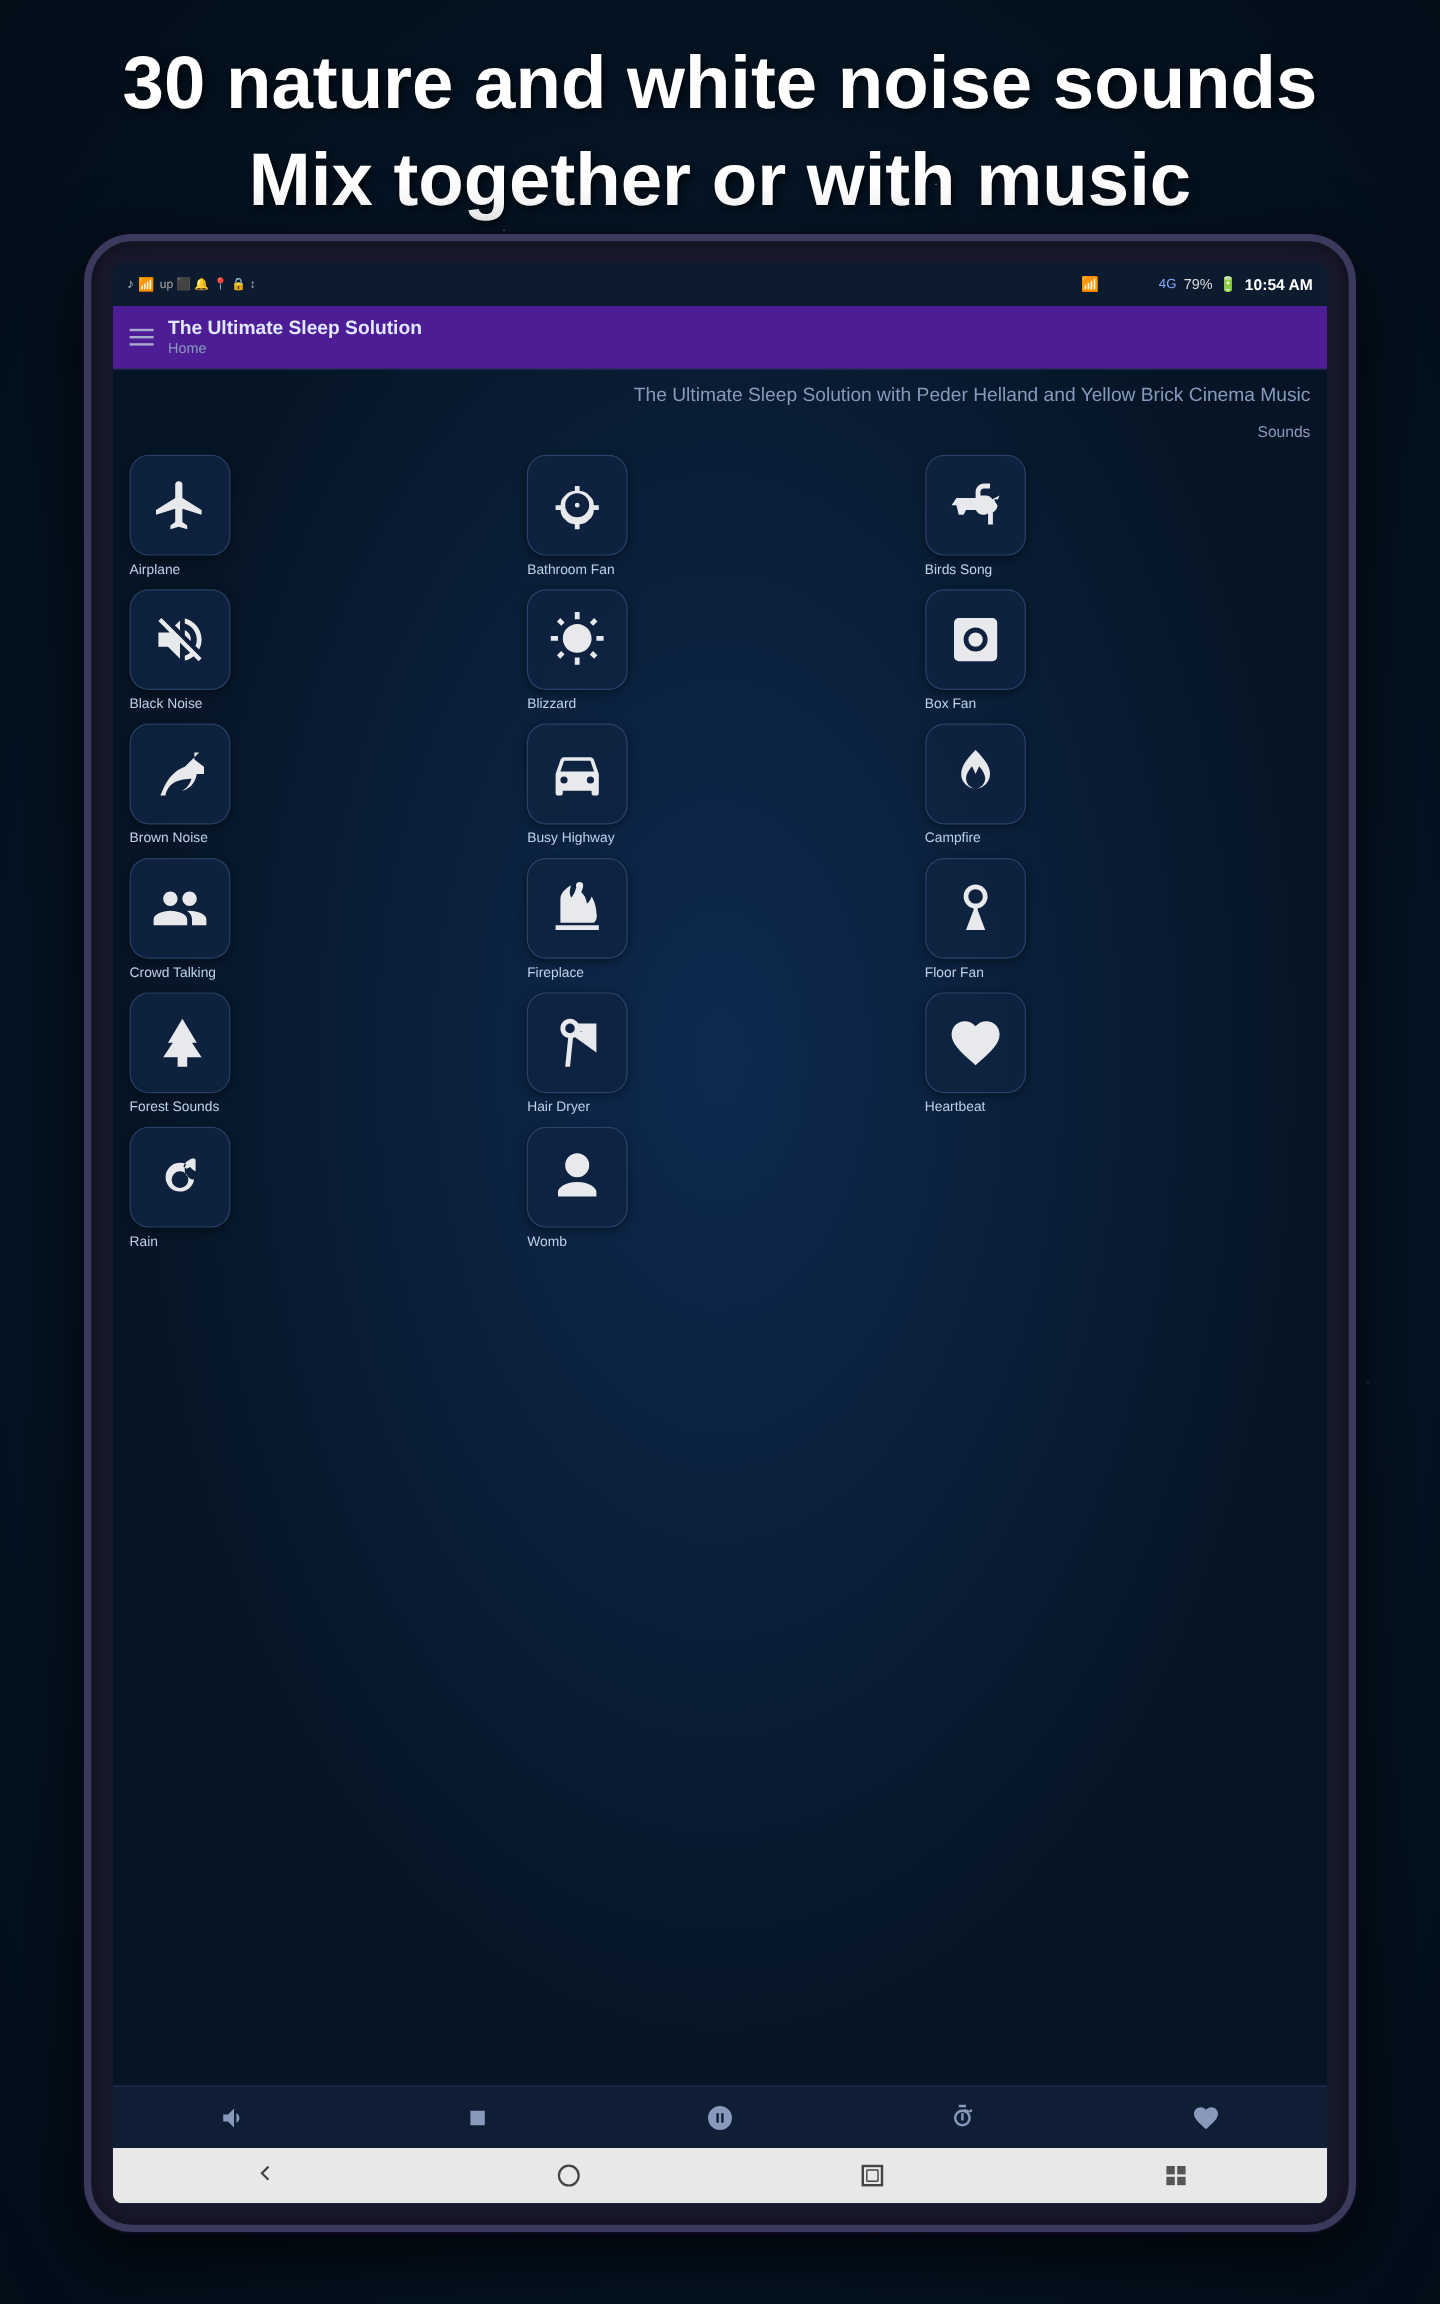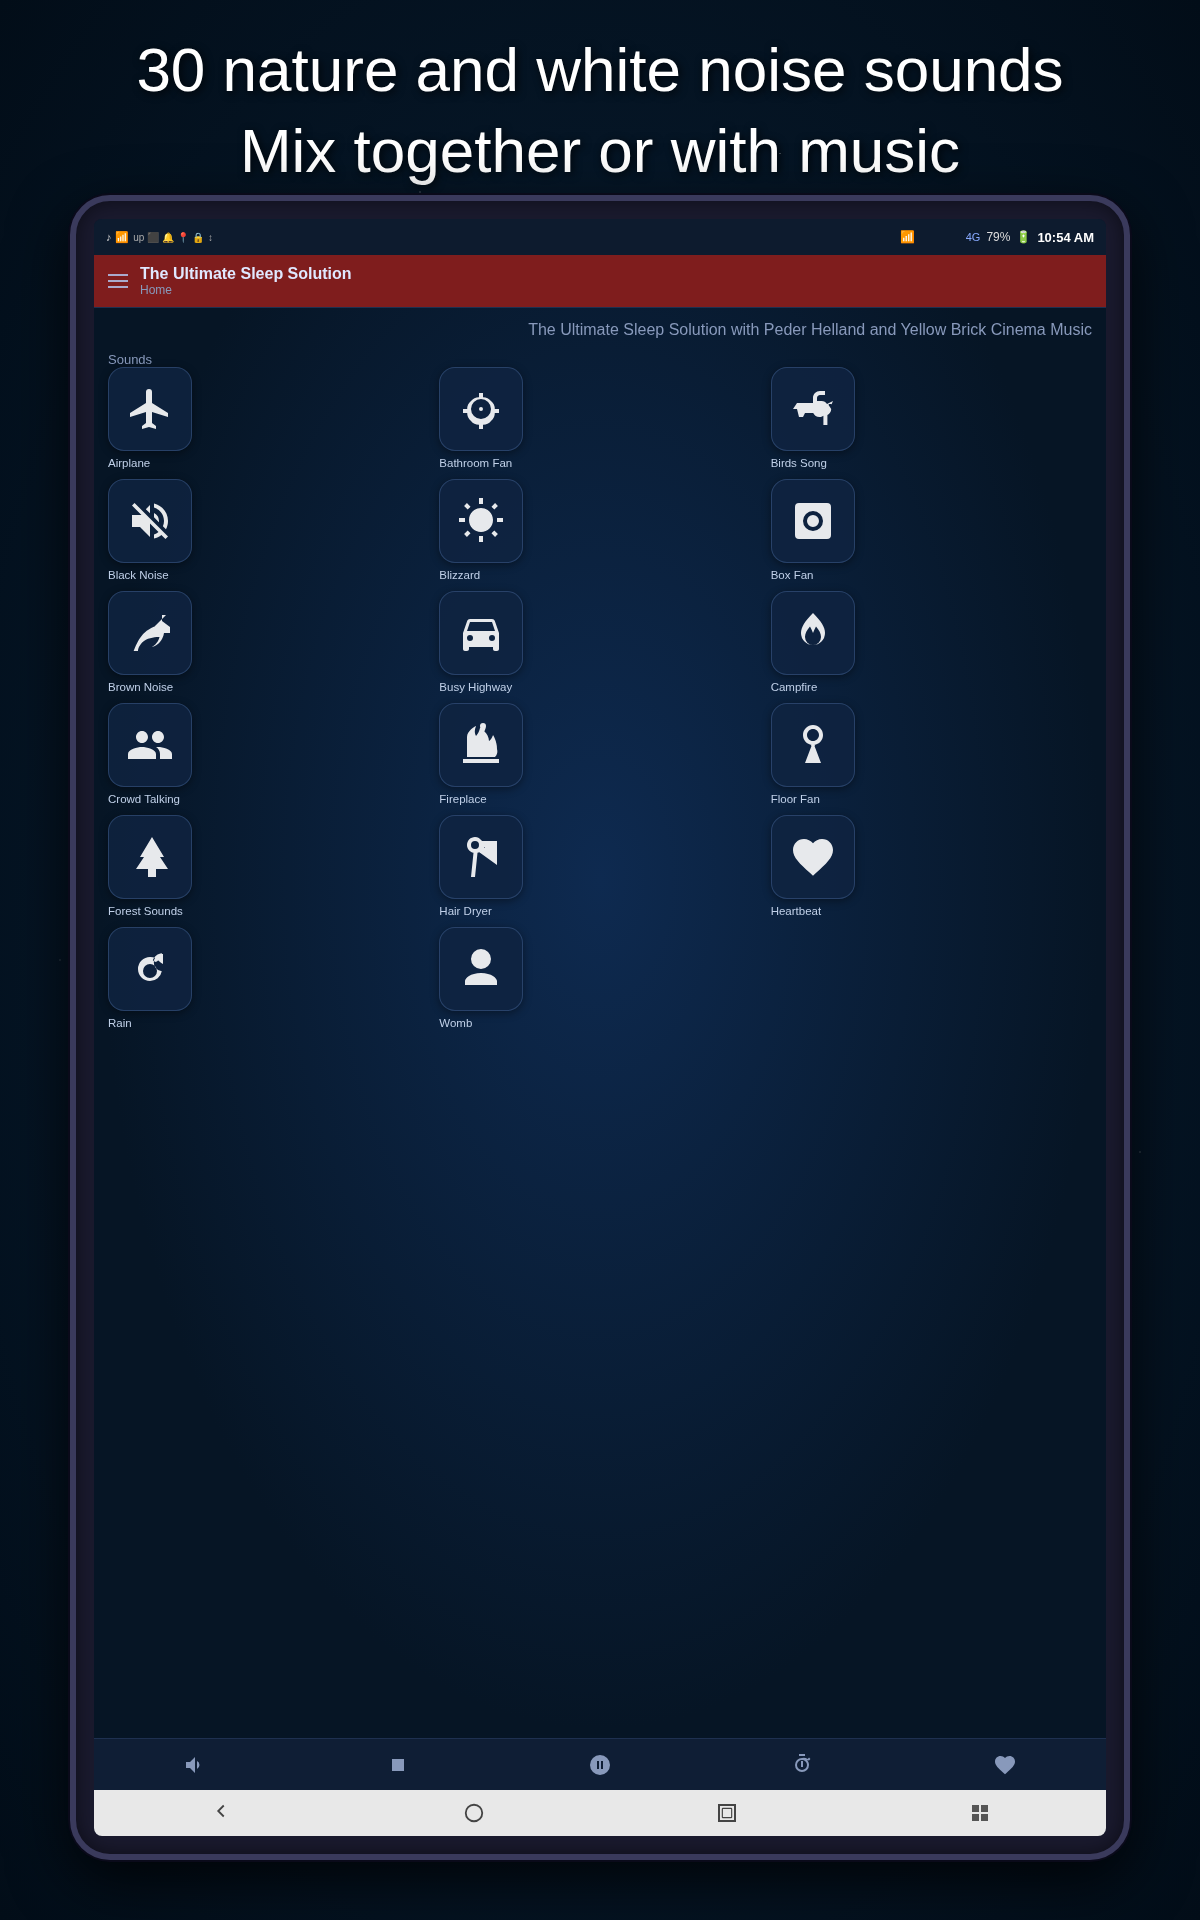--- a/index.html
+++ b/index.html
@@ -37,21 +37,21 @@
     }
 
     .top-text {
       position: absolute;
       top: 30px;
       left: 0;
       right: 0;
       text-align: center;
       color: white;
       font-size: 62px;
-      font-weight: normal;
+      font-weight: bold;
       line-height: 1.3;
       text-shadow: 2px 2px 8px rgba(0,0,0,0.8);
       padding: 0 40px;
     }
 
     
     .tablet {
       position: absolute;
       top: 195px;
       left: 70px;
@@ -123,21 +123,21 @@
     }
 
     .time {
       font-size: 13px;
       font-weight: bold;
       color: #fff;
     }
 
     
     .app-header {
-      background: #7f1d1d;
+      background: #4c1d95;
       padding: 10px 14px;
       display: flex;
       align-items: center;
       gap: 12px;
       flex-shrink: 0;
       border-bottom: 1px solid #1e3050;
     }
 
     .hamburger {
       display: flex;
@@ -192,23 +192,24 @@
 
     .promo-text {
       text-align: right;
       color: #8899bb;
       font-size: 16px;
       line-height: 1.5;
       margin-bottom: 10px;
     }
 
     .sounds-header {
-      text-align: left;
+      text-align: right;
       color: #8899bb;
       font-size: 13px;
+      margin-bottom: 12px;
     }
 
     
     .sounds-grid {
       display: grid;
       grid-template-columns: repeat(3, 1fr);
       gap: 10px;
     }
 
     .sound-item {

